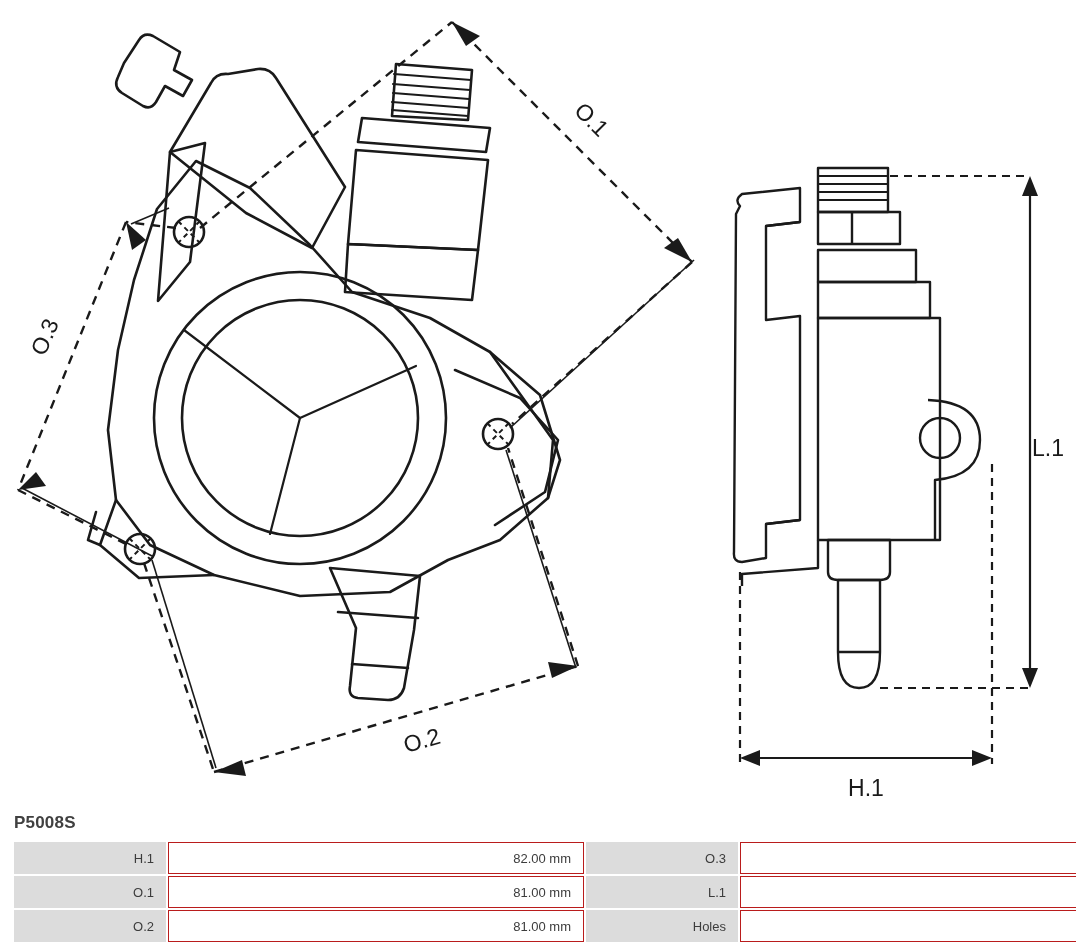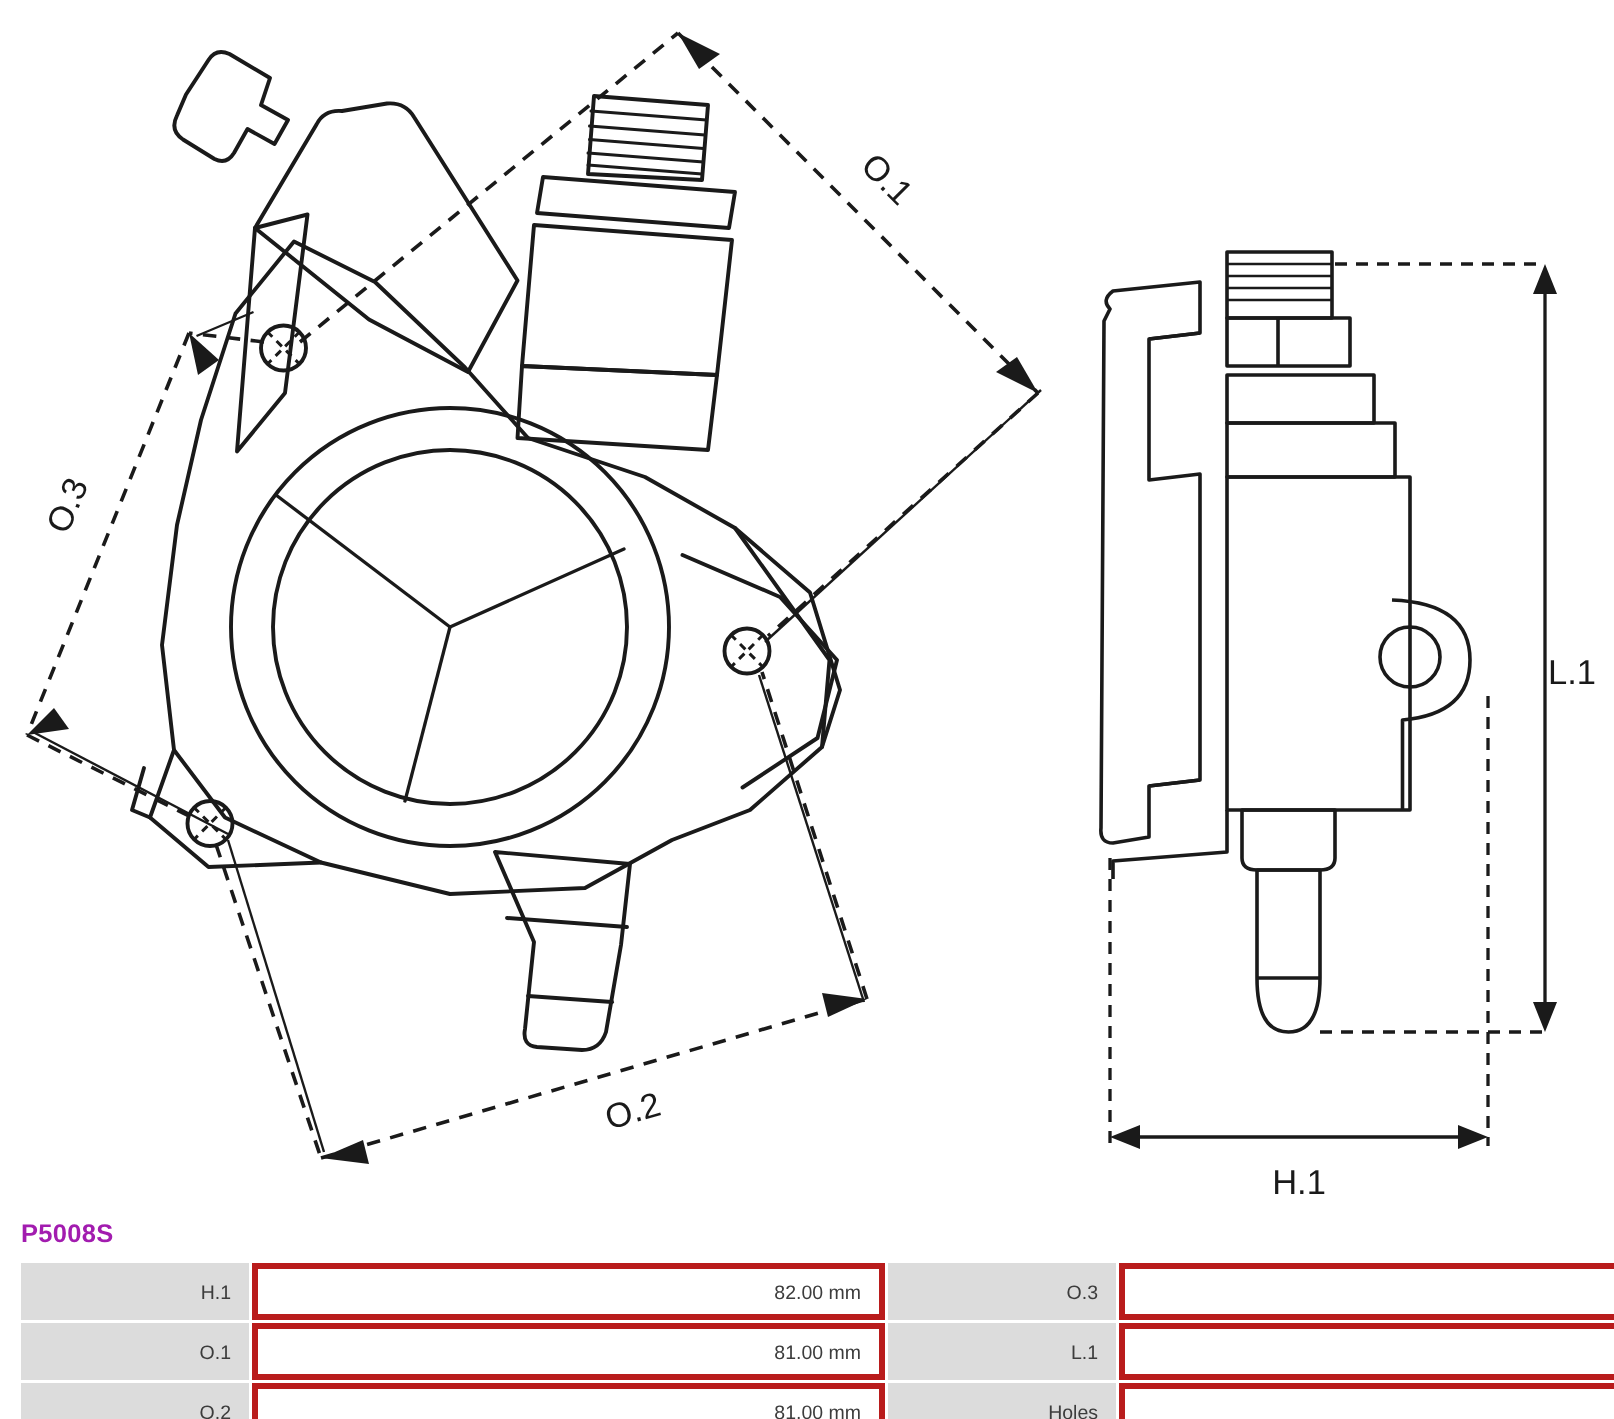--- a/index.html
+++ b/index.html
@@ -31,21 +31,21 @@
     display: block;
     width: 1076px;
     height: 806px;
   }
   .part-number {
     position: absolute;
     left: 14px;
     top: 812px;
     font-size: 17px;
     font-weight: bold;
-    color: #a21caf;
+    color: #404040;
     letter-spacing: 0.2px;
     line-height: 22px;
   }
   #spec-table {
     position: absolute;
     left: 12px;
     top: 840px;
     width: 1052px;
     border-collapse: separate;
     border-spacing: 2px 2px;
@@ -60,21 +60,21 @@
     white-space: nowrap;
   }
   #spec-table td.label {
     background: #dcdcdc;
     color: #3c3c3c;
     width: 128px;
   }
   #spec-table td.value {
     background: #ffffff;
     color: #3c3c3c;
-    border: 4px solid #b91c1c;
+    border: 1px solid #b91c1c;
     width: 390px;
   }
   .dim-label {
     font-family: "Liberation Sans", sans-serif;
     font-size: 23px;
     fill: #1a1a1a;
   }
 </style>
 </head>
 <body>

